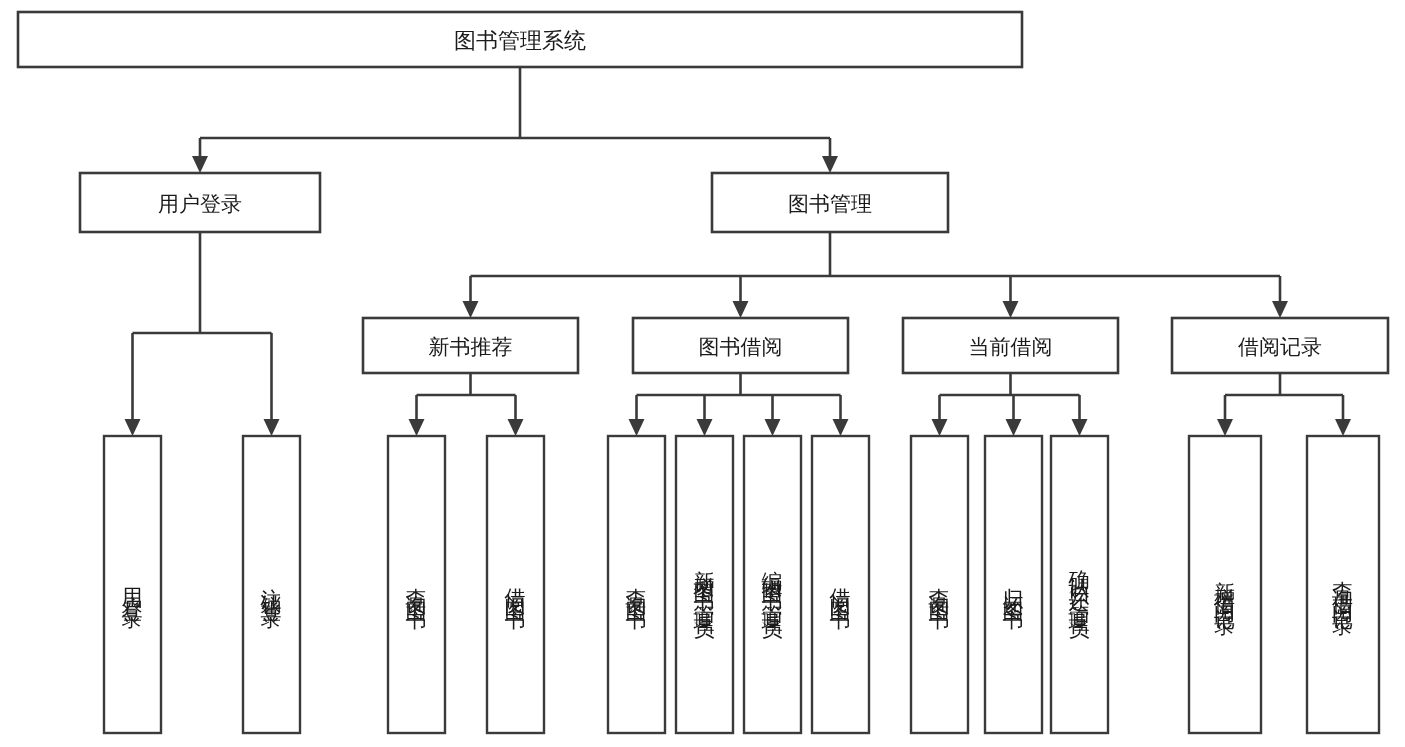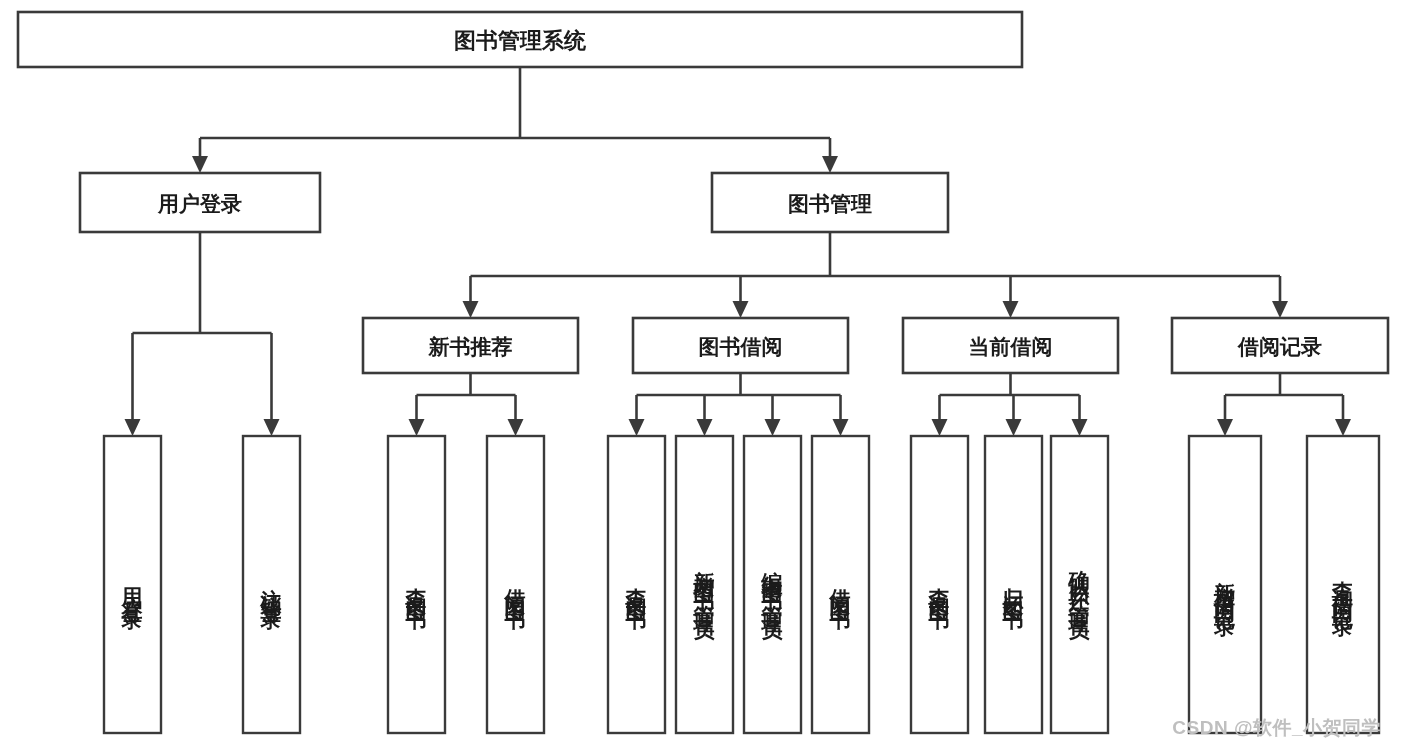--- a/index.html
+++ b/index.html
@@ -11,21 +11,20 @@
     width: 1405px;
     height: 747px;
     font-family: "Liberation Sans", "DejaVu Sans", sans-serif;
     overflow: hidden;
   }
   #diagram-root {
     position: relative;
     width: 1389px;
     height: 747px;
     background: #ffffff;
-    font-weight: bold;
   }
   svg.diagram-canvas {
     position: absolute;
     left: 0;
     top: 0;
     width: 1405px;
     height: 747px;
     display: block;
   }
   .node-box {
@@ -213,15 +212,14 @@
         <span>确认归还（管理员）</span>
       </div>
       <div class="leaf-label" style="left: 1189px; top: 436px; width: 72px; height: 297px;">
         <span>新增借阅记录</span>
       </div>
       <div class="leaf-label" style="left: 1307px; top: 436px; width: 72px; height: 297px;">
         <span>查询借阅记录</span>
       </div>
     </div>
 
-  <div class="watermark">CSDN @软件_小贺同学</div>
 
 </div>
 
 </body></html>

